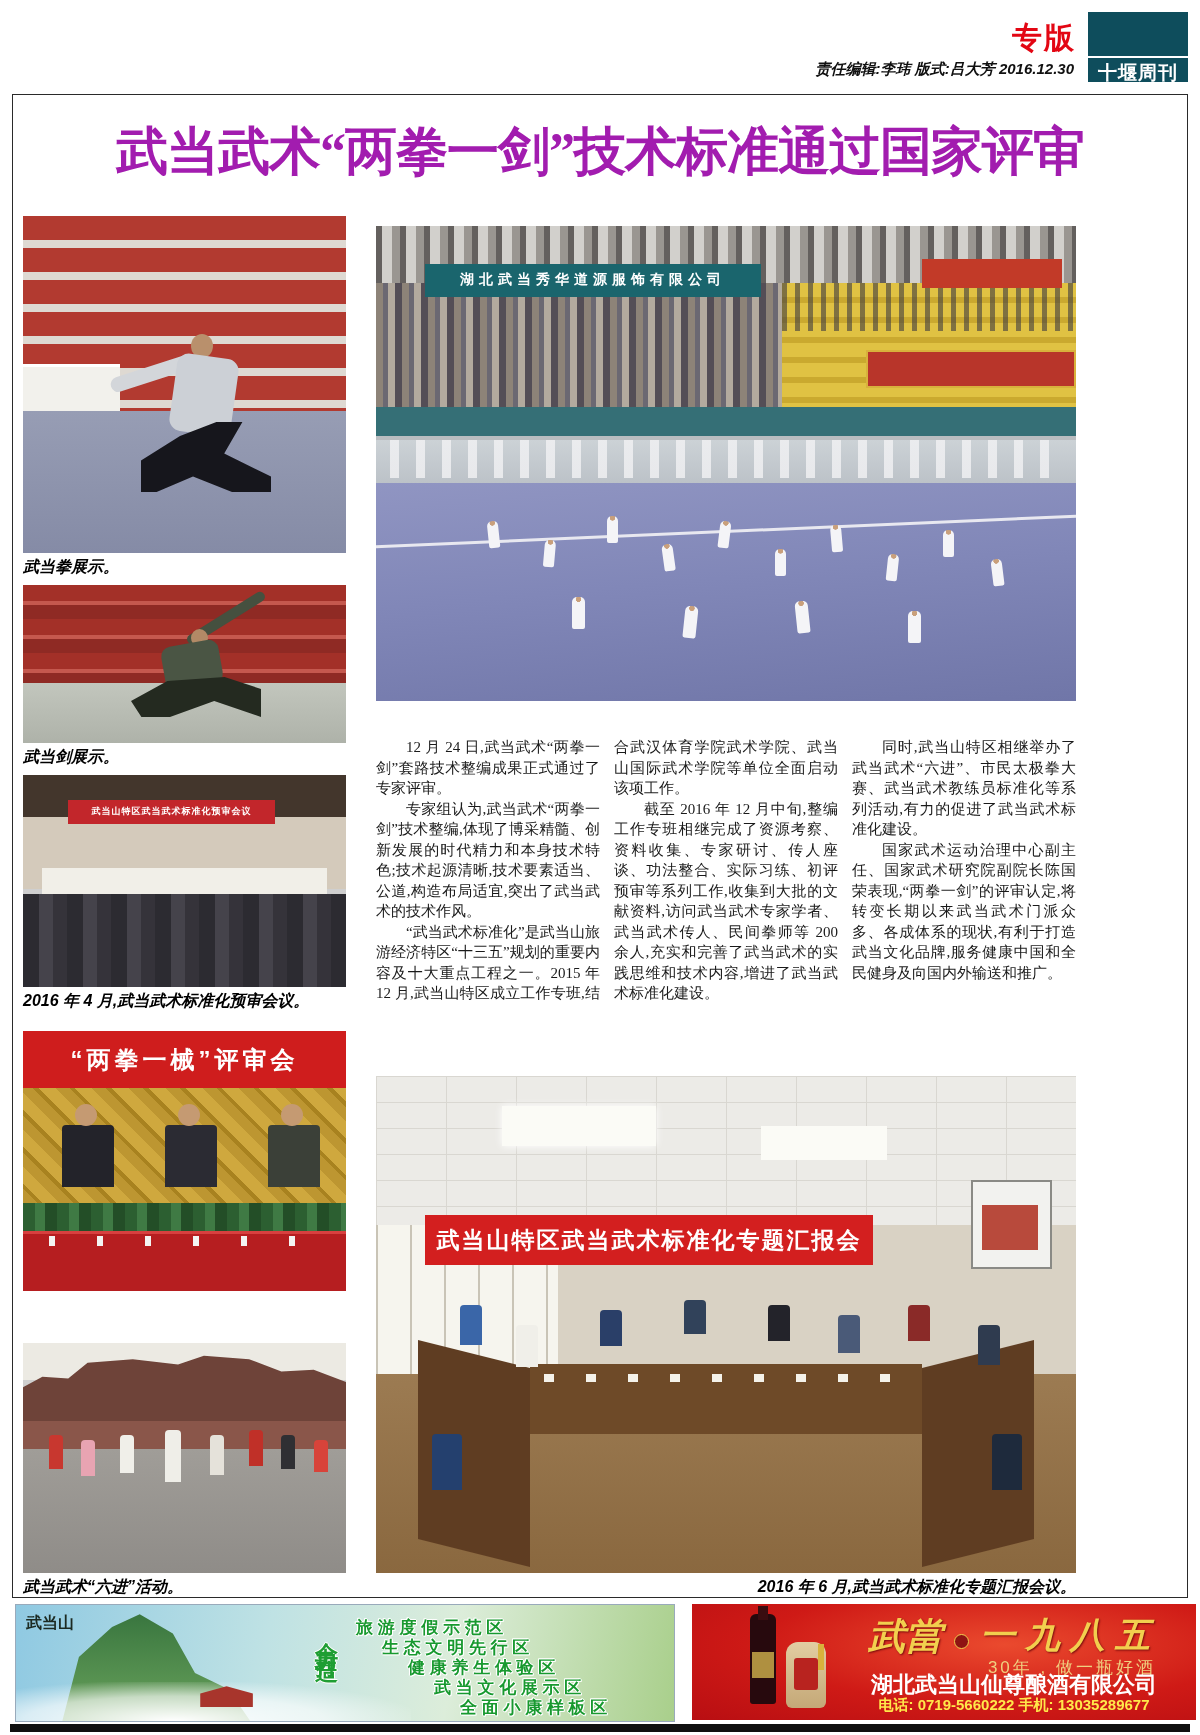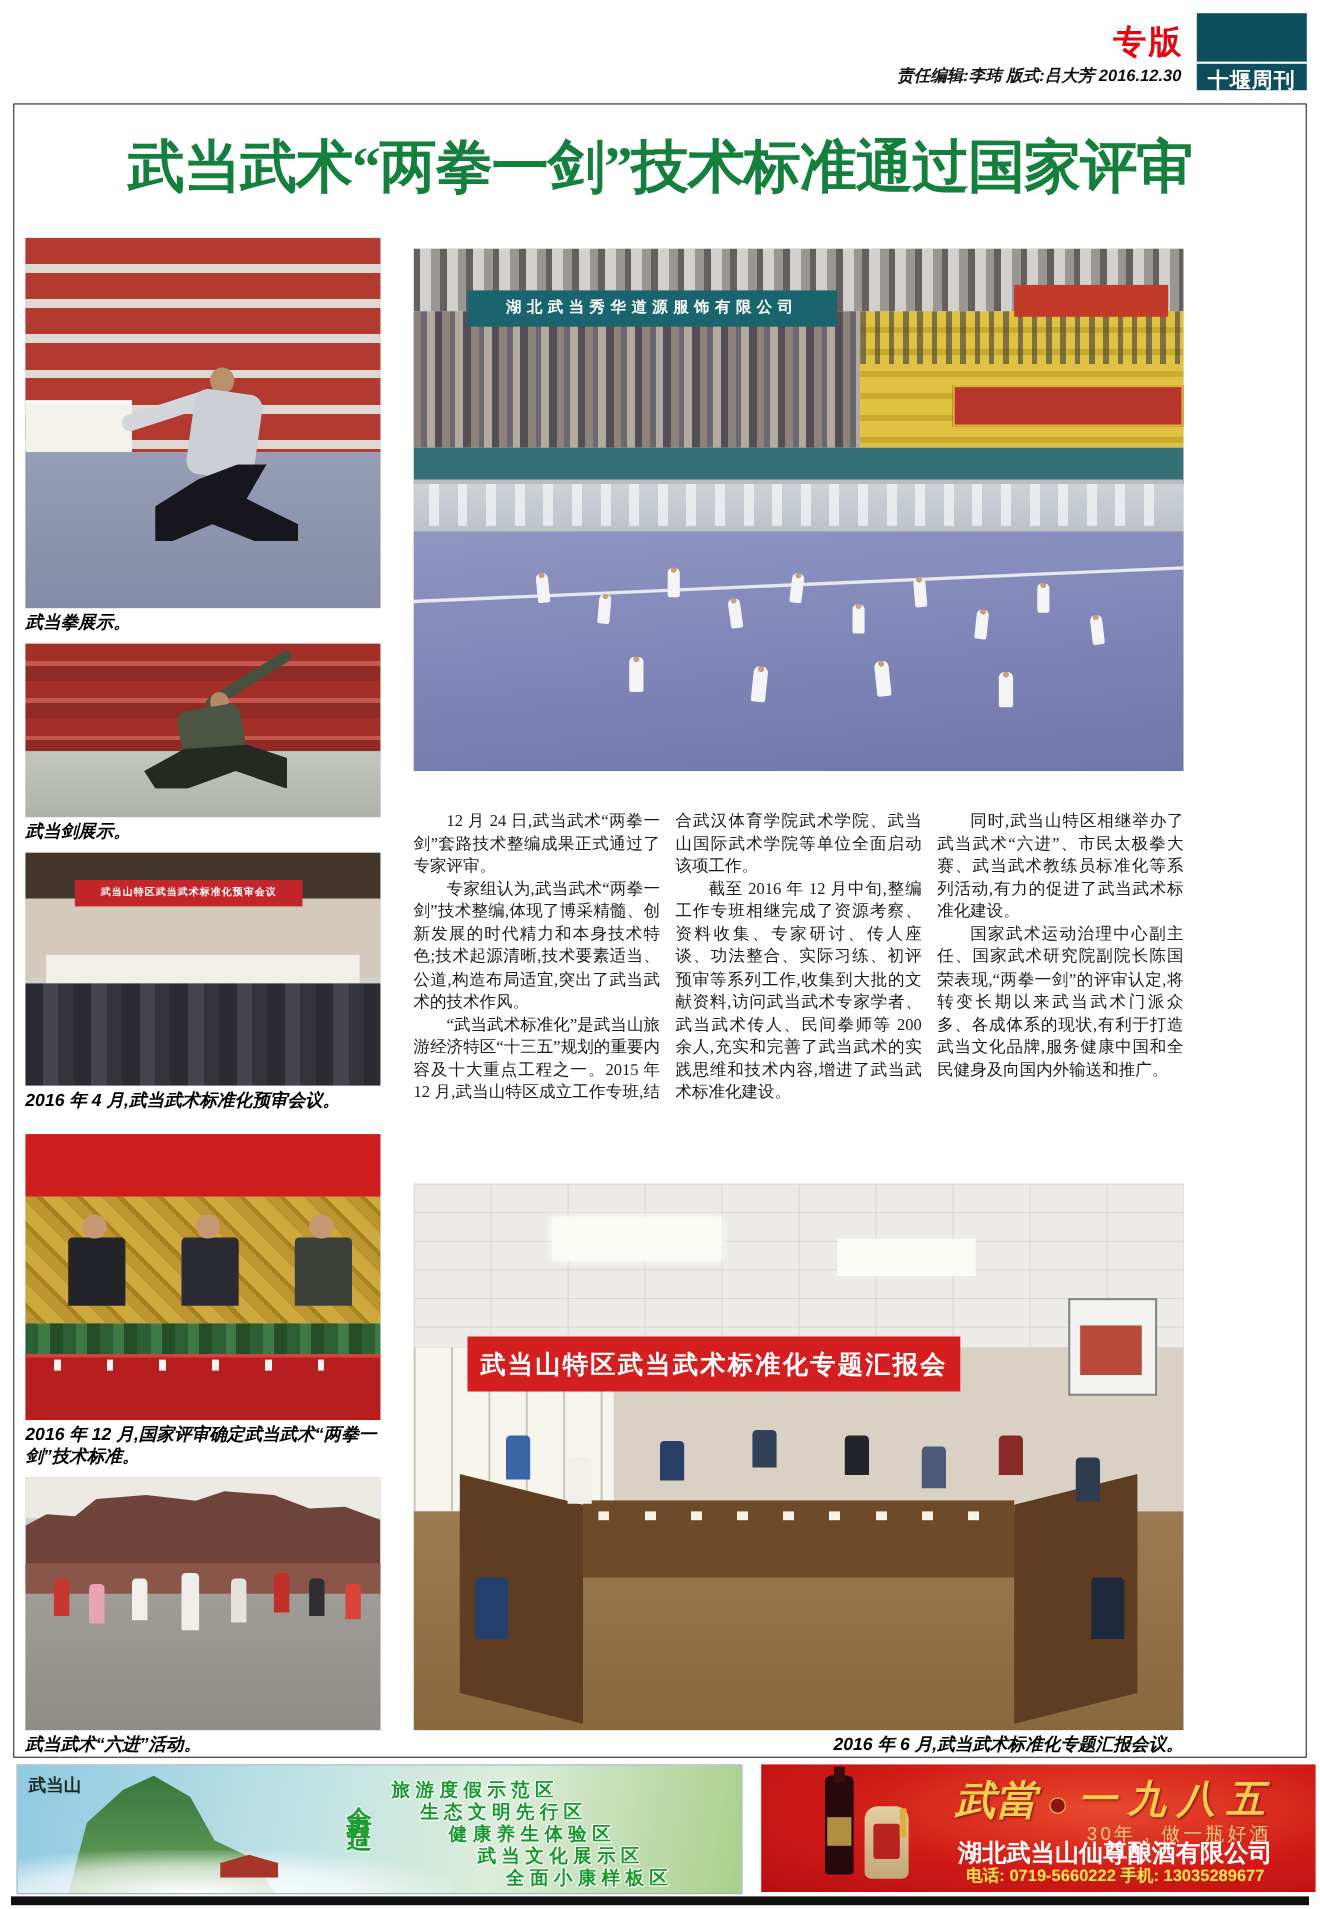--- a/index.html
+++ b/index.html
@@ -10,21 +10,21 @@
         font-weight:bold;font-size:30px;color:#e30613;letter-spacing:2px;}
   .editors-line{position:absolute;top:60px;right:126px;font-family:"Liberation Sans",sans-serif;
         font-weight:bold;font-style:italic;font-size:15px;color:#101010;}
   .brand-box{position:absolute;top:12px;left:1088px;width:100px;height:70px;background:#0e4d5c;}
   .brand-divider{position:absolute;left:0;right:0;top:44px;height:2px;background:#fff;}
   .brand-name{position:absolute;left:0;right:0;top:48px;text-align:center;color:#fff;
         font-family:"Liberation Serif",serif;font-weight:bold;font-size:19px;letter-spacing:1px;}
   
   .main-box{position:absolute;left:12px;top:94px;width:1174px;height:1502px;border:1.5px solid #2a2a2a;}
   .headline{position:absolute;left:0;right:0;top:22px;margin:0;text-align:center;
-        font-family:"Liberation Serif",serif;font-weight:bold;font-size:52px;letter-spacing:-1px;color:#15803d;}
+        font-family:"Liberation Serif",serif;font-weight:bold;font-size:52px;letter-spacing:-1px;color:#a21caf;}
   .byline{position:absolute;left:0;right:0;top:90px;text-align:center;
         font-family:"Liberation Sans",sans-serif;font-weight:bold;font-size:16px;color:#000;}
   
   .photo{position:absolute;overflow:hidden;background:#cfcfcf;}
   .cap{position:absolute;font-family:"Liberation Sans",sans-serif;font-weight:bold;font-style:italic;
         font-size:16px;line-height:20px;color:#000;}
   .cap.right{text-align:right;}
   .layer{position:absolute;}
   .banner-text{position:absolute;color:#fff;font-family:"Liberation Sans",sans-serif;font-weight:bold;
         text-align:center;white-space:nowrap;}
@@ -91,36 +91,36 @@
       <div class="layer" style="left:14%;top:12%;width:64%;height:11%;background:#c2262b;"></div>
       <div class="banner-text" style="left:14%;top:14%;width:64%;font-size:9px;letter-spacing:1px;">武当山特区武当武术标准化预审会议</div>
       <div class="layer" style="left:6%;top:44%;width:88%;height:12%;background:#f1efe8;"></div>
       <div class="layer" style="left:0;top:56%;width:100%;height:44%;
            background:repeating-linear-gradient(90deg,#2c2b31 0 16px,#45434b 16px 30px,#35333a 30px 44px);"></div>
     </div>
     <div class="cap" style="left:10px;top:896px;width:323px;">2016 年 4 月,武当武术标准化预审会议。</div>
 
     <div class="photo" style="left:10px;top:936px;width:323px;height:260px;">
       <div class="layer" style="left:0;top:0;width:100%;height:22%;background:#cf1d1d;"></div>
+      <div class="banner-text" style="left:0;top:5%;width:100%;font-size:24px;letter-spacing:4px;">“两拳一械”评审会</div>
       <div class="layer" style="left:0;top:22%;width:100%;height:44%;
            background:repeating-linear-gradient(45deg,#bd9631 0 10px,#a8821f 10px 14px,#cfa83e 14px 26px);"></div>
       <div class="dperson" style="left:12%;top:36%;width:52px;height:62px;background:#23232a;"></div>
       <div class="layer" style="left:16%;top:28%;width:22px;height:22px;background:#c59a72;border-radius:50%;"></div>
       <div class="dperson" style="left:44%;top:36%;width:52px;height:62px;background:#2b2b33;"></div>
       <div class="layer" style="left:48%;top:28%;width:22px;height:22px;background:#c59a72;border-radius:50%;"></div>
       <div class="dperson" style="left:76%;top:36%;width:52px;height:62px;background:#3b4038;"></div>
       <div class="layer" style="left:80%;top:28%;width:22px;height:22px;background:#c59a72;border-radius:50%;"></div>
       <div class="layer" style="left:0;top:66%;width:100%;height:11%;
            background:repeating-linear-gradient(90deg,#2c5f31 0 12px,#3f7a44 12px 22px,#234e27 22px 34px);"></div>
       <div class="layer" style="left:0;top:77%;width:100%;height:23%;background:#b61e20;
            box-shadow:inset 0 3px 0 #d8403f;"></div>
       <div class="layer" style="left:8%;top:79%;width:84%;height:10px;
            background:repeating-linear-gradient(90deg,#f4f4f2 0 6px,transparent 6px 48px);"></div>
     </div>
-    <div class="cap" style="left:10px;top:1200px;width:323px;">2016 年 12 月,国家评审确定武当武术“两拳一剑”技术标准。</div>
 
     <div class="photo" style="left:10px;top:1248px;width:323px;height:230px;">
       <div class="layer" style="left:0;top:0;width:100%;height:16%;background:#eceae3;"></div>
       <div class="layer" style="left:0;top:4%;width:100%;height:38%;background:#6e4339;
            clip-path:polygon(0 40%,6% 28%,14% 30%,20% 12%,34% 8%,48% 14%,56% 4%,70% 8%,80% 22%,90% 20%,100% 34%,100% 100%,0 100%);"></div>
       <div class="layer" style="left:0;top:34%;width:100%;height:12%;background:#8a564a;"></div>
       <div class="layer" style="left:0;top:46%;width:100%;height:54%;
            background:linear-gradient(#a09d98,#8f8c88);"></div>
       <div class="dperson" style="left:8%;top:40%;width:14px;height:34px;background:#c8372f;"></div>
       <div class="dperson" style="left:18%;top:42%;width:14px;height:36px;background:#e8a4b2;"></div>

